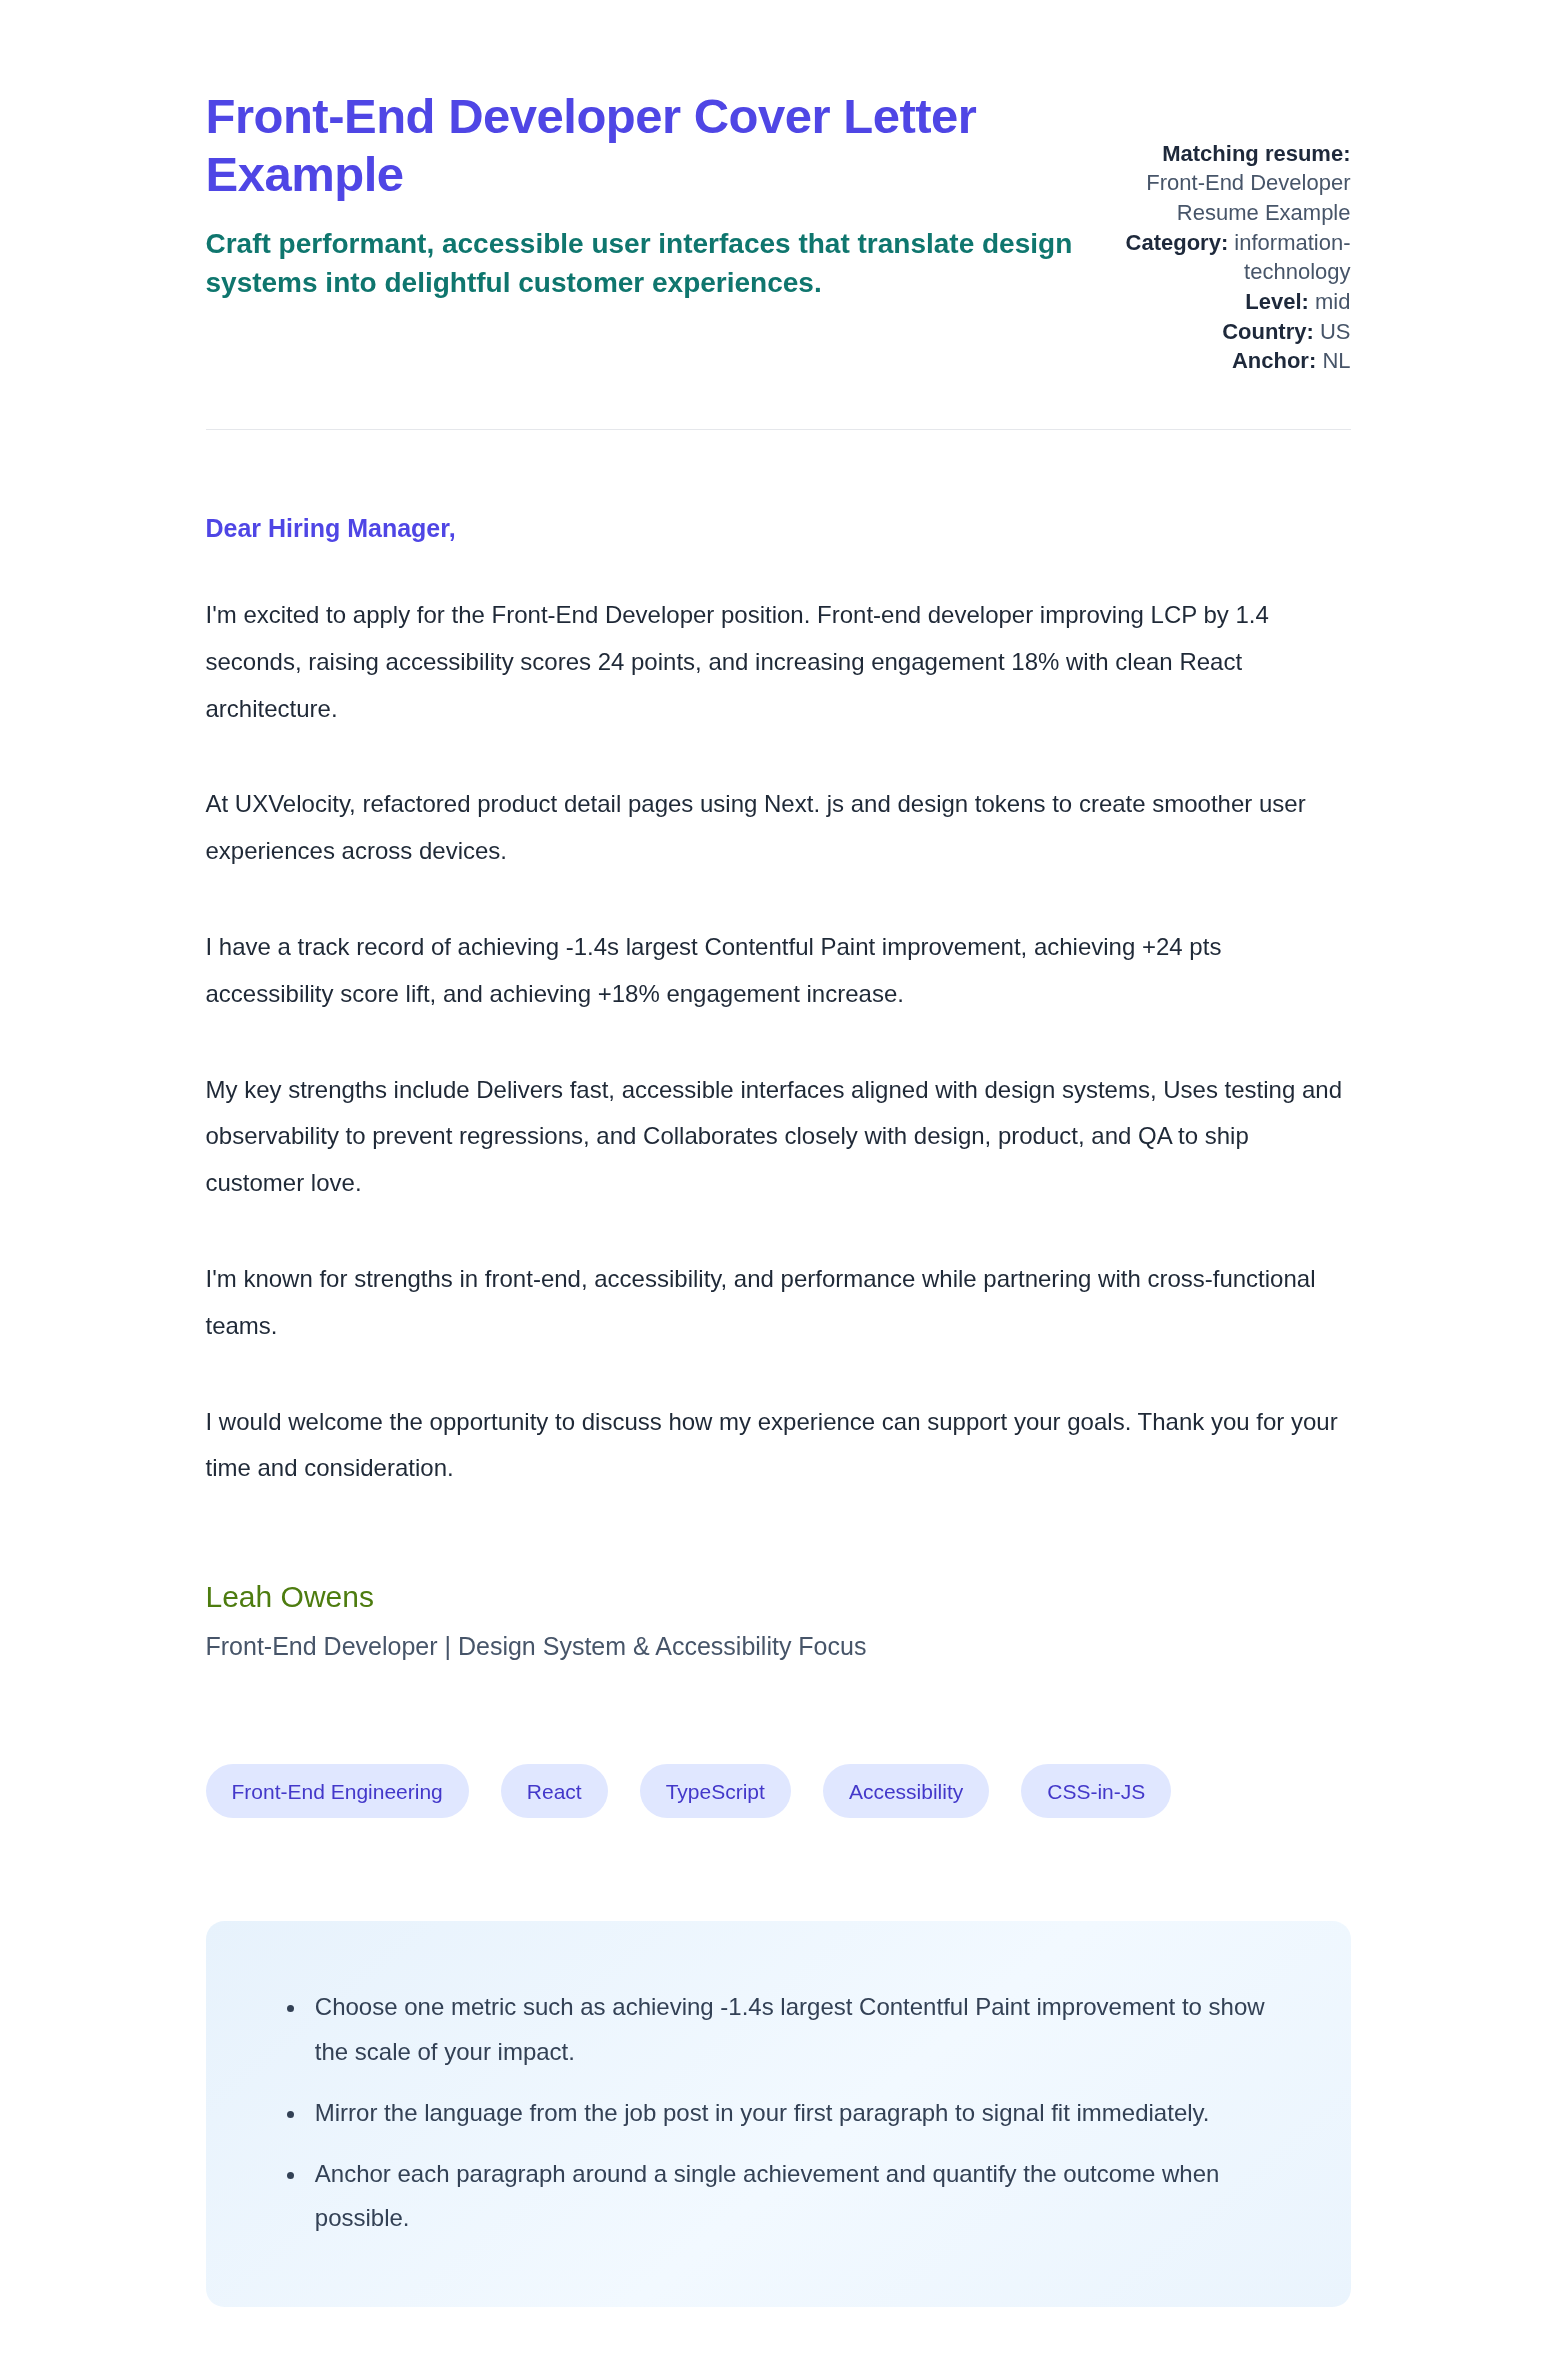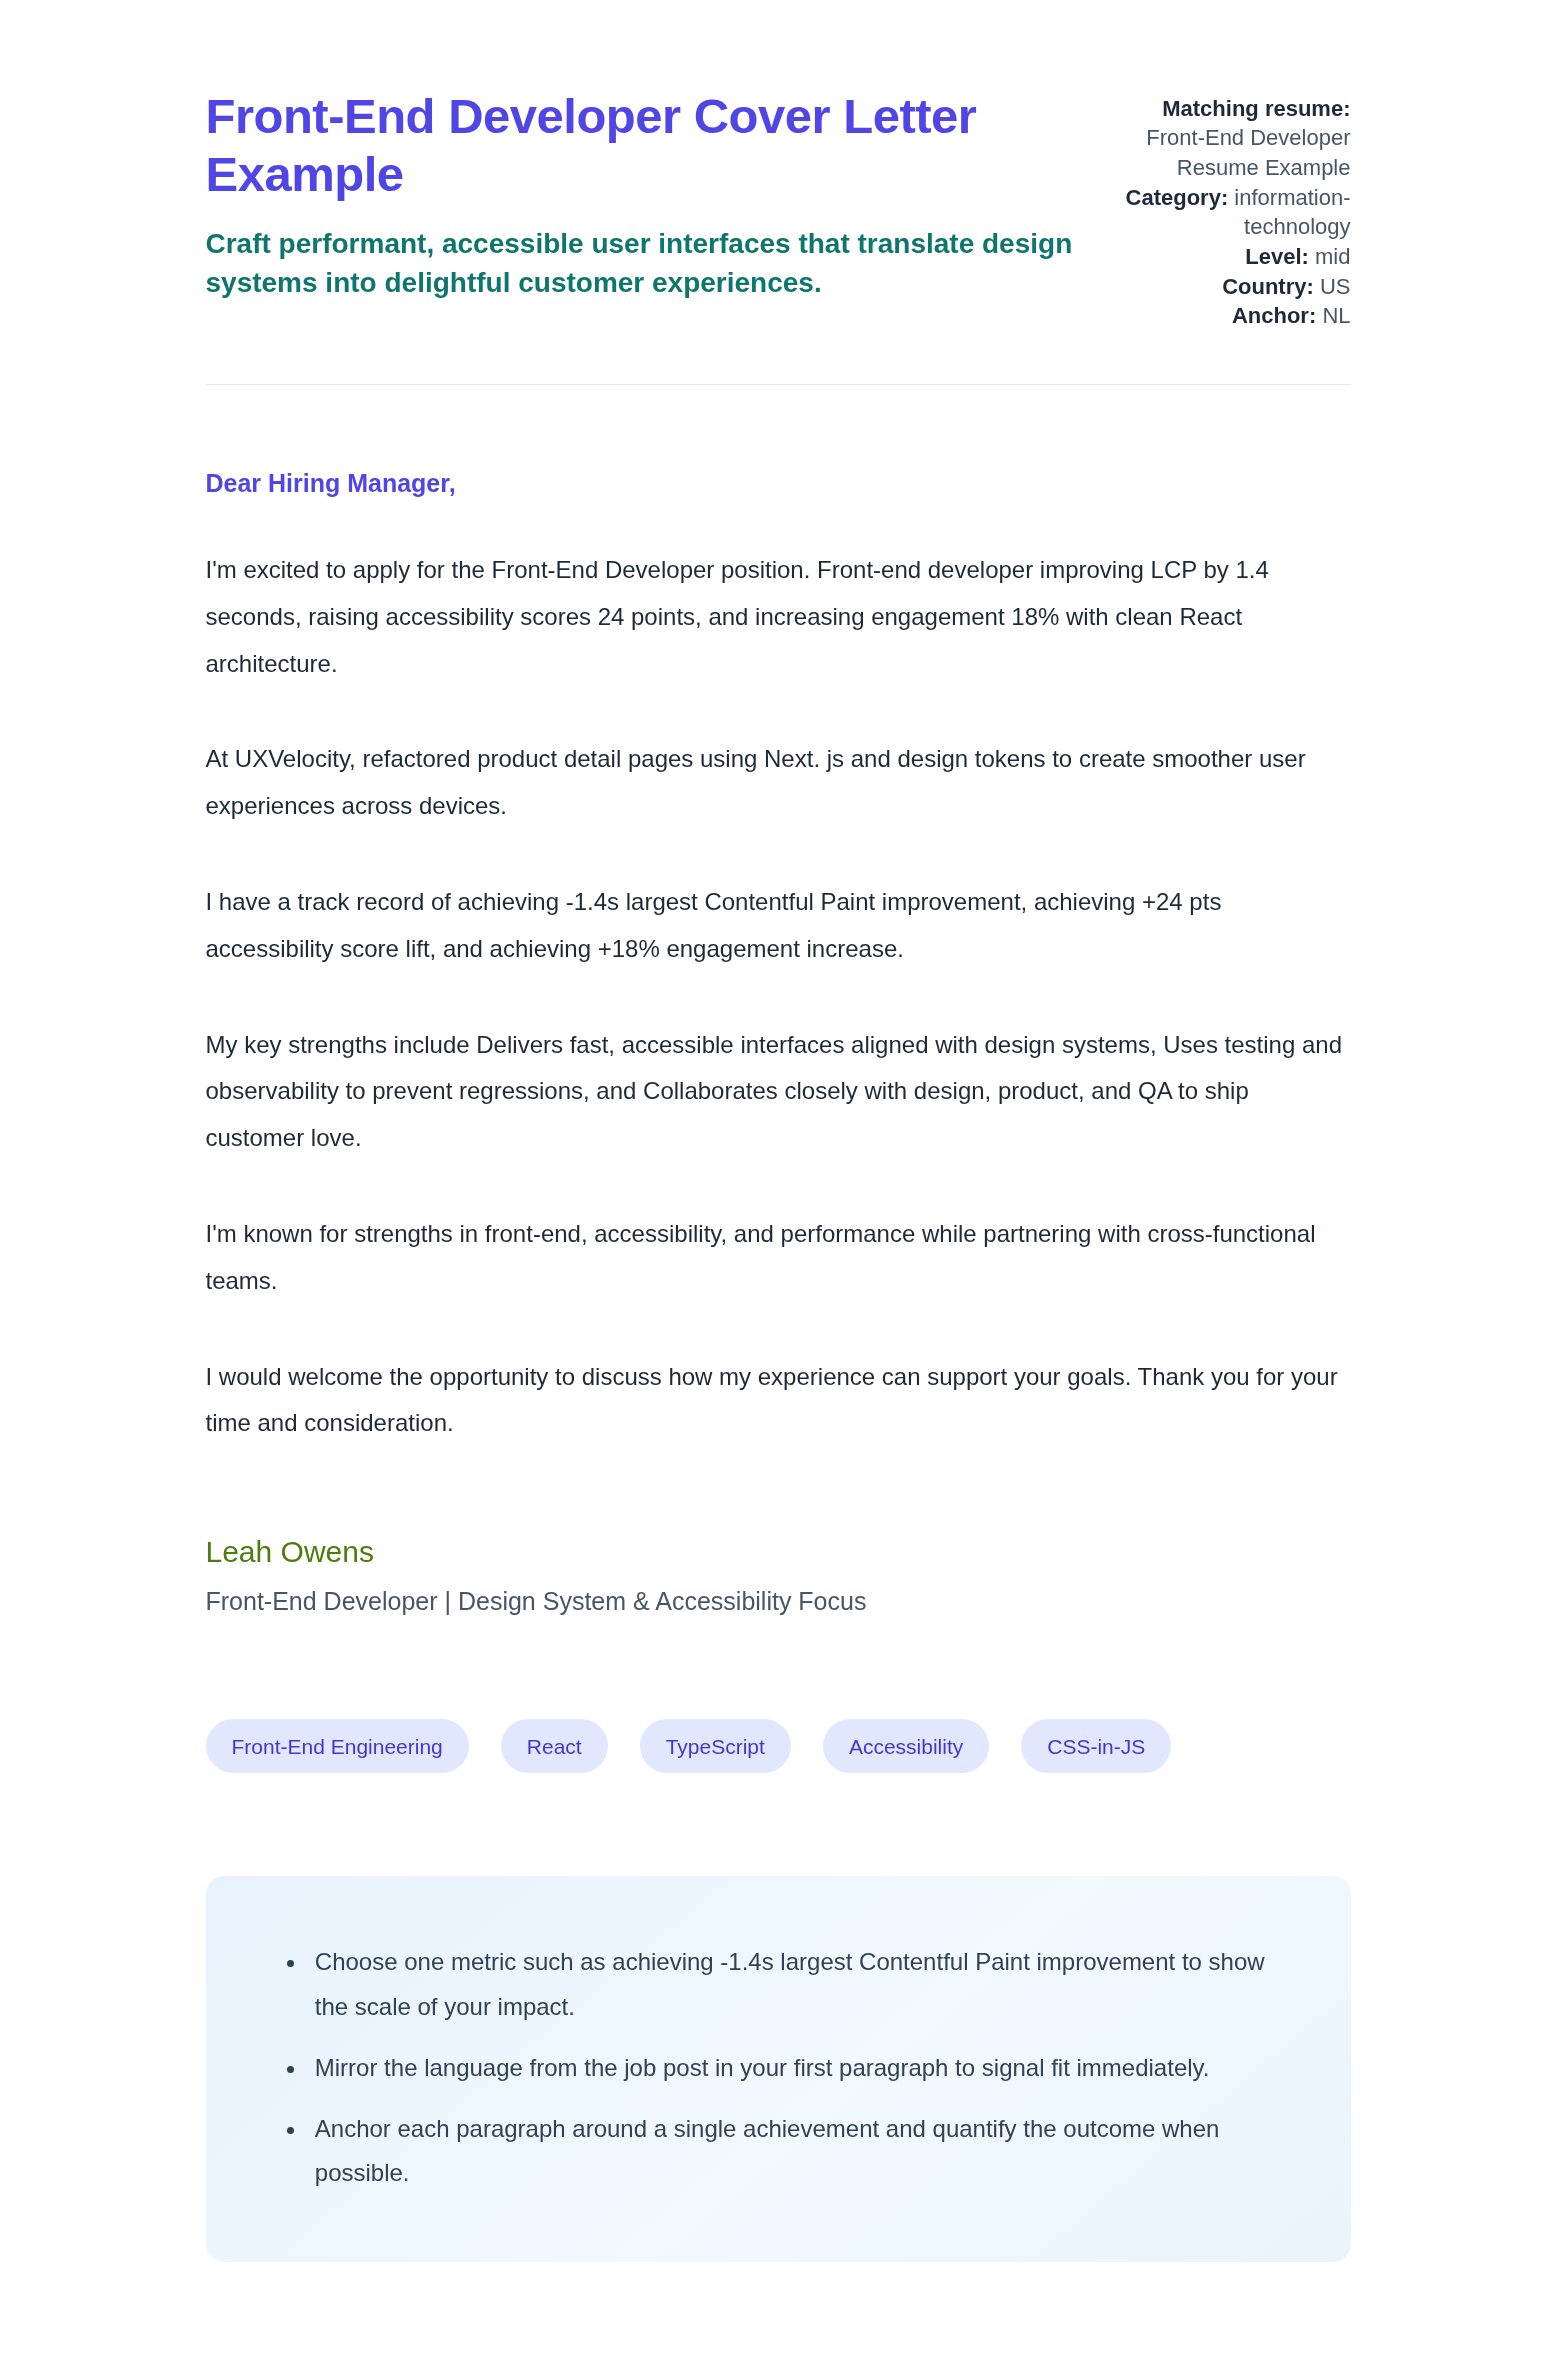--- a/index.html
+++ b/index.html
@@ -44,21 +44,21 @@
     width: 275px;
     flex: 0 0 275px;
     text-align: right;
     font-size: 22px;
     line-height: 1.35;
     color: #475569;
     padding-top: 5.5px;
   }
   .meta-row { margin: 0; }
   .meta-label { font-weight: 700; color: #1e293b; }
-  .meta-label.stack { display: block; }
+  .meta-label.stack { display: block; margin-top: 45px; }
 
   .divider {
     border: none;
     border-top: 1.8px solid #e5e7eb;
     margin: 53px 0 0 0;
   }
 
   
   .greeting {
     margin: 84px 0 49px 0;

